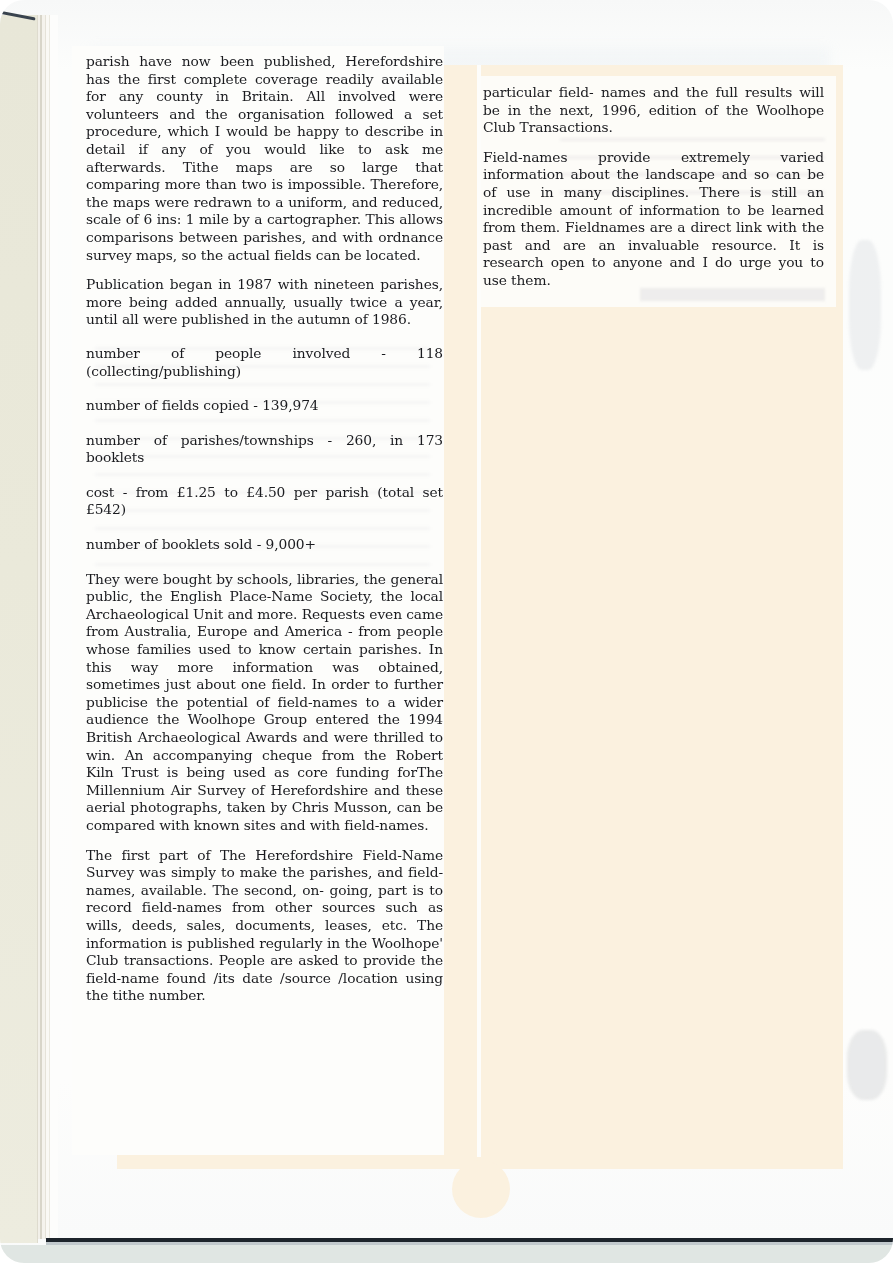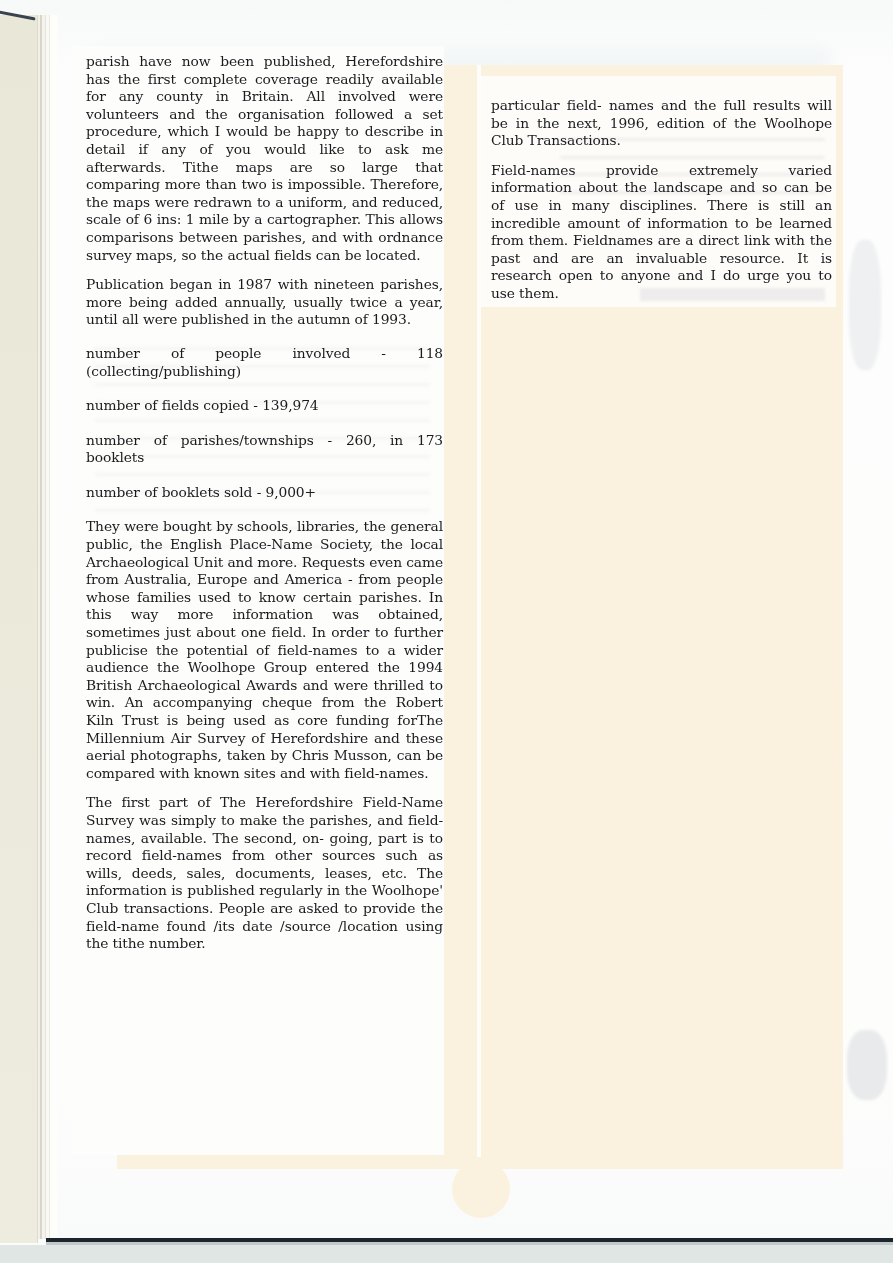--- a/index.html
+++ b/index.html
@@ -1,19 +1,20 @@
 <!DOCTYPE html>
 <html><head>
 <meta charset="utf-8">
 <style>
   html,body{margin:0;padding:0;background:#ffffff;}
   .screen{
     position:relative;width:893px;height:1263px;overflow:hidden;
     background:linear-gradient(180deg,#f7f8f8 0px,#fcfdfc 70px,#fdfdfc 1080px,#f9fafa 1235px,#fbfcfb 100%);
     font-family:"DejaVu Serif","Liberation Serif",serif;
+    border-radius:24px;
   }
   .abs{position:absolute;}
   
   .adjacent-strip{left:0;top:15px;width:37px;height:1228px;
     background:linear-gradient(180deg,#e8e7d8 0%,#eae9da 45%,#edecdf 100%);
     border-right:1px solid #dedbce;}
   .corner-mark{left:-4px;top:10px;width:40px;height:3px;background:#39434e;
     transform:rotate(11deg);transform-origin:left center;border-radius:2px;}
   .edge-lines{left:38px;top:15px;width:20px;height:1224px;
     background:linear-gradient(90deg,#f2f0e9 0 2px,#d8d5c9 2px 4px,#f5f3ed 4px 7px,#e5e2d8 7px 8px,#faf9f5 8px 11px,#ebe9e0 11px 12px,#fdfdfc 12px 20px);}
@@ -25,21 +26,21 @@
   .panel-left{left:72px;top:46px;width:372px;height:1109px;background:#fdfdfb;}
   .panel-right{left:481px;top:76px;width:355px;height:231px;background:#fdfcf8;}
   
   .col{position:absolute;color:#1a1b1f;font-size:13.8px;line-height:17.6px;
     text-align:justify;letter-spacing:-0.1px;}
   .col p{margin:0 0 12px 0;}
   .col p.stat,.col p.stat-break{margin-bottom:17px;margin-top:16px;}
   .col p.stat-break{white-space:pre-line;text-align-last:justify;}
   .col p.continues{text-align-last:justify;}
   .col-left{left:86px;top:53px;width:357px;}
-  .col-right{left:483px;top:97px;width:341px;margin-left:8px;}
+  .col-right{left:483px;top:84px;width:341px;}
   
   .ghost{position:absolute;filter:blur(1.5px);pointer-events:none;}
   .g1{left:560px;top:128px;width:265px;height:72px;
     background:repeating-linear-gradient(180deg,transparent 0 10px,rgba(150,140,165,0.12) 10px 13px,transparent 13px 17.6px);}
   .g2{left:95px;top:335px;width:335px;height:250px;
     background:repeating-linear-gradient(180deg,transparent 0 12px,rgba(140,145,170,0.07) 12px 15px,transparent 15px 18px);}
   .g3{left:640px;top:288px;width:185px;height:13px;background:rgba(150,150,170,0.14);}
   .g4{left:847px;top:1030px;width:40px;height:70px;background:rgba(175,180,185,0.25);border-radius:40%;}
   .g5{left:849px;top:240px;width:32px;height:130px;background:rgba(190,195,205,0.22);border-radius:40%;}
   .tint1{left:90px;top:48px;width:740px;height:52px;background:rgba(205,216,232,0.16);filter:blur(6px);}
@@ -65,26 +66,28 @@
   <div class="abs panel-right"></div>
 
   <div class="ghost g1"></div>
   <div class="ghost g2"></div>
   <div class="ghost g3"></div>
   <div class="ghost g4"></div>
   <div class="ghost g5"></div>
 
   <div class="col col-left">
     <p>parish have now been published, Herefordshire has the first complete coverage readily available for any county in Britain. All involved were volunteers and the organisation followed a set procedure, which I would be happy to describe in detail if any of you would like to ask me afterwards. Tithe maps are so large that comparing more than two is impossible. Therefore, the maps were redrawn to a uniform, and reduced, scale of 6 ins: 1 mile by a cartographer. This allows comparisons between parishes, and with ordnance survey maps, so the actual fields can be located.</p>
-    <p>Publication began in 1987 with nineteen parishes, more being added annually, usually twice a year, until all were published in the autumn of 1993.</p>
+    <p>Publication began in 1987 with nineteen parishes, more being added annually, usually twice a year, until all were published in the autumn of 1986.</p>
     <p class="stat-break">number of people involved - 118
 (collecting/publishing)</p>
     <p class="stat">number of fields copied - 139,974</p>
     <p class="stat-break">number of parishes/townships - 260, in 173
 booklets</p>
+    <p class="stat-break">cost - from £1.25 to £4.50 per parish (total set
+£542)</p>
     <p class="stat">number of booklets sold - 9,000+</p>
     <p>They were bought by schools, libraries, the general public, the English Place-Name Society, the local Archaeological Unit and more. Requests even came from Australia, Europe and America - from people whose families used to know certain parishes. In this way more information was obtained, sometimes just about one field. In order to further publicise the potential of field-names to a wider audience the Woolhope Group entered the 1994 British Archaeological Awards and were thrilled to win. An accompanying cheque from the Robert Kiln Trust is being used as core funding forThe Millennium Air Survey of Herefordshire and these aerial photographs, taken by Chris Musson, can be compared with known sites and with field-names.</p>
     <p>The first part of The Herefordshire Field-Name Survey was simply to make the parishes, and field-names, available. The second, on- going, part is to record field-names from other sources such as wills, deeds, sales, documents, leases, etc. The information is published regularly in the Woolhope' Club transactions. People are asked to provide the field-name found /its date /source /location using the tithe number.</p>
   </div>
 
   <div class="col col-right">
     <p>particular field- names and the full results will be in the next, 1996, edition of the Woolhope Club Transactions.</p>
     <p>Field-names provide extremely varied information about the landscape and so can be of use in many disciplines. There is still an incredible amount of information to be learned from them. Fieldnames are a direct link with the past and are an invaluable resource. It is research open to anyone and I do urge you to use them.</p>
   </div>
 

